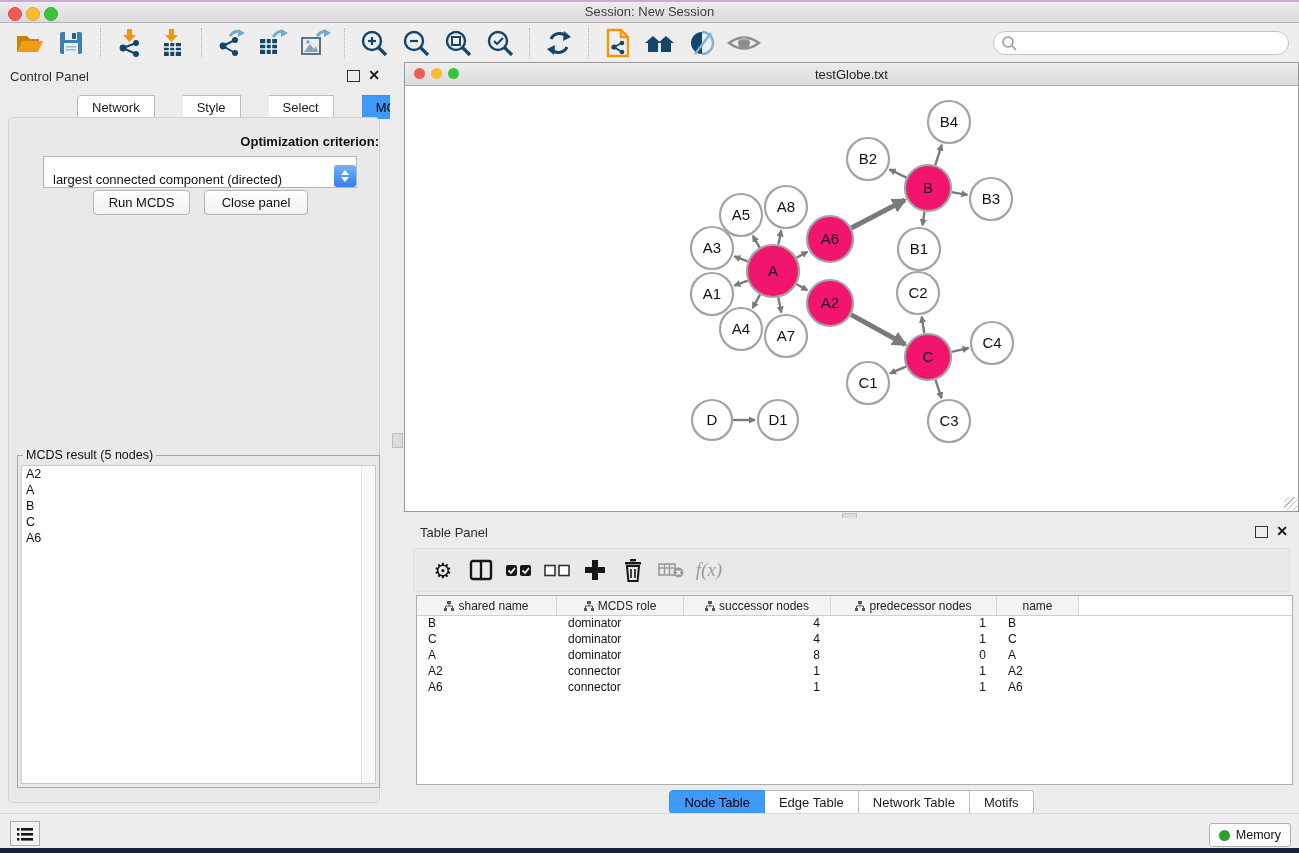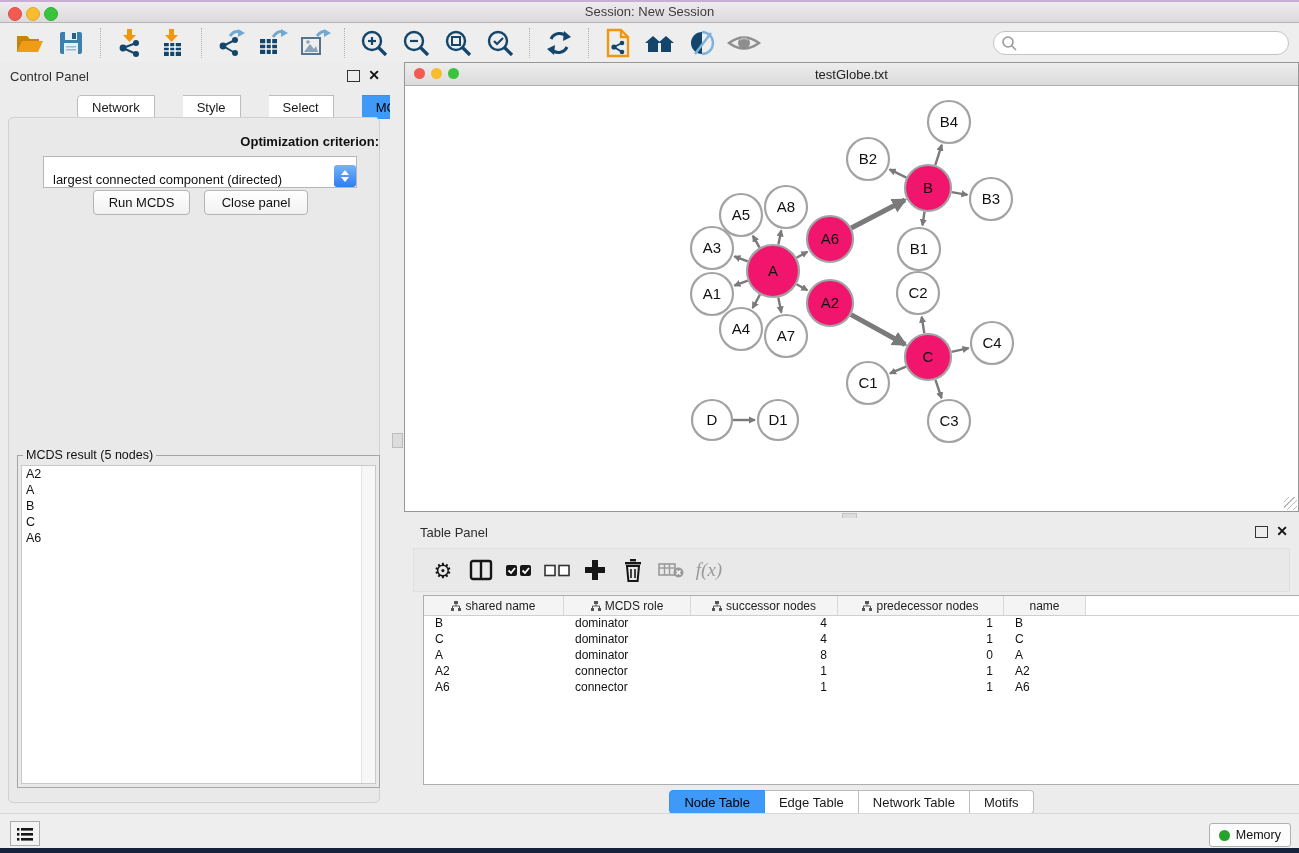--- a/index.html
+++ b/index.html
@@ -72,21 +72,21 @@
   .resize-grip{position:absolute;right:1px;bottom:1px;width:13px;height:13px;
       background:repeating-linear-gradient(135deg,transparent 0 3px,#b9b9b9 3px 4px);}
   
   .table-panel{position:absolute;left:404px;top:518px;width:895px;height:295px;background:#ececec;}
   .tp-float{right:31px;} .tp-close{right:11px;}
   .tp-toolbar{position:absolute;left:9px;top:30px;width:877px;height:44px;background:#e9e9e9;
               border:1px solid #e0e0e0;box-sizing:border-box;display:flex;align-items:center;gap:0;}
   .tp-btn{width:38px;height:36px;display:flex;align-items:center;justify-content:center;}
   .gear-glyph{font-size:21px;color:#161616;line-height:1;}
   .fx-glyph{font-family:"Liberation Serif",serif;font-style:italic;font-size:19px;color:#9a9a9a;}
-  .tablebox{position:absolute;left:19px;top:77px;width:877px;height:190px;background:#fff;
+  .tablebox{position:absolute;left:12px;top:77px;width:877px;height:190px;background:#fff;
             border:1px solid #aeaeae;box-sizing:border-box;overflow:hidden;}
   .thead{display:flex;height:19px;border-bottom:1px solid #cfcfcf;}
   .th{background:#f4f4f4;border-right:1px solid #d8d8d8;display:flex;align-items:center;justify-content:center;
       gap:4px;font-size:12px;color:#222;box-sizing:border-box;}
   .trow{display:flex;height:16px;}
   .td{font-size:12px;color:#111;box-sizing:border-box;white-space:nowrap;overflow:hidden;}
   .td.left{text-align:left;padding-left:11px;} .td.right{text-align:right;padding-right:11px;}
   .tp-tabs{left:0;right:0;top:272px;justify-content:center;}
   
   .status-bar{position:absolute;left:0;top:813px;width:1299px;height:35px;background:#efeeef;border-top:1px solid #d8d8d8;}

